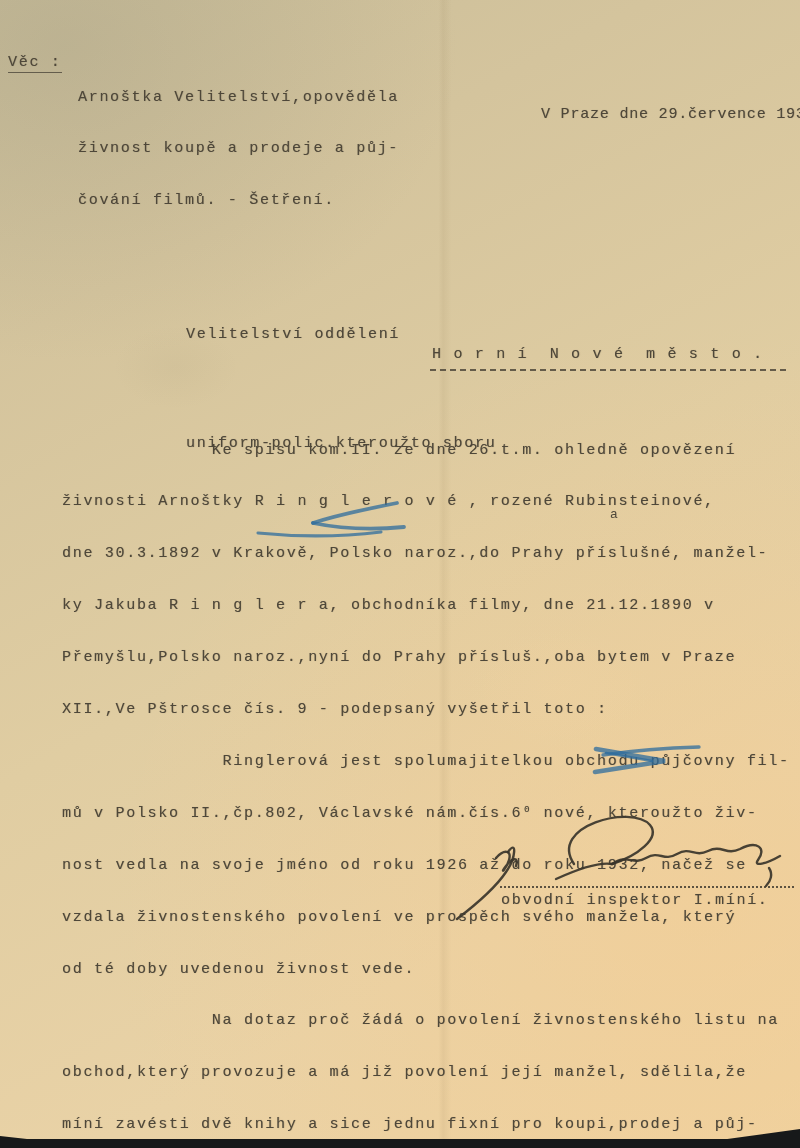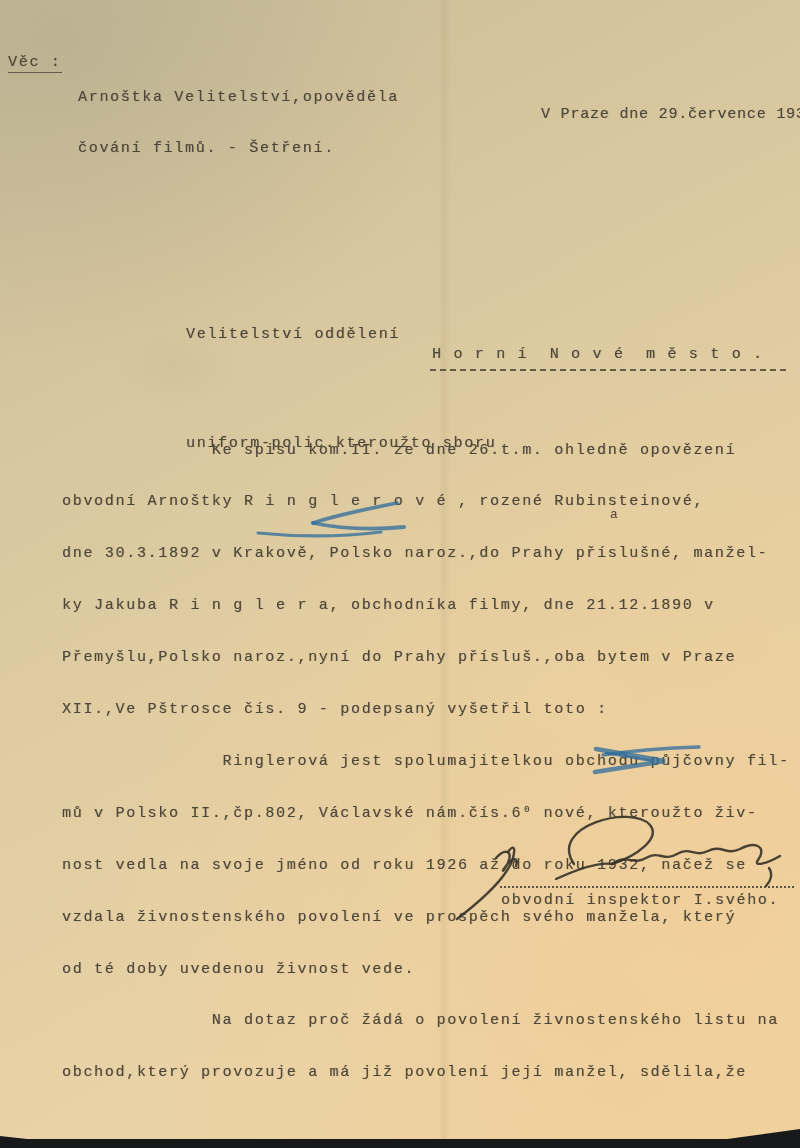--- a/index.html
+++ b/index.html
@@ -56,47 +56,49 @@
     clip-path:polygon(0 0,100% 100%,0 100%);}
 </style>
 </head>
 <body>
 
 <div class="page">
 
   <div class="tw subject-label" style="color: rgb(78, 71, 57);"><span>Věc :</span></div>
   <div class="tw subject-block" style="color: rgb(78, 71, 57);">
     <div>Arnoštka Velitelství,opověděla</div>
+    <div>živnost koupě a prodeje a půj-</div>
     <div>čování filmů. - Šetření.</div>
   </div>
 
   <div class="tw dateline" style="color: rgb(78, 71, 57); margin-left: 36px;">V Praze dne 29.července 1937.</div>
 
   <div class="tw addressee" style="color: rgb(78, 71, 57);">
     <div>Velitelství oddělení</div>
     <div>uniform-polic.kteroužto sboru</div>
   </div>
 
   <div class="tw cityline" style="color: rgb(78, 71, 57);">H o r n í  N o v é  m ě s t o .</div>
   <div class="city-underline"></div>
 
   <div class="tw body-block" style="color: rgb(78, 71, 57);">
     <div>              Ke spisu kom.II. ze dne 26.t.m. ohledně opovězení</div>
-    <div>obvodní Arnoštky R i n g l e r o v é , rozené Rubinsteinové,</div>
+    <div>živnosti Arnoštky R i n g l e r o v é , rozené Rubinsteinové,</div>
     <div>dne 30.3.1892 v Krakově, Polsko naroz.,do Prahy příslušné, manžel-</div>
     <div>ky Jakuba R i n g l e r a, obchodníka filmy, dne 21.12.1890 v</div>
     <div>Přemyšlu,Polsko naroz.,nyní do Prahy přísluš.,oba bytem v Praze</div>
     <div>XII.,Ve Pštrosce čís. 9 - podepsaný vyšetřil toto :</div>
     <div>               Ringlerová jest spolumajitelkou obchodu půjčovny fil-</div>
     <div>mů v Polsko II.,čp.802, Václavské nám.čís.6⁰ nové, kteroužto živ-</div>
     <div>nost vedla na svoje jméno od roku 1926 až do roku 1932, načež se</div>
     <div>vzdala živnostenského povolení ve prospěch svého manžela, který</div>
     <div>od té doby uvedenou živnost vede.</div>
     <div>              Na dotaz proč žádá o povolení živnostenského listu na</div>
     <div>obchod,který provozuje a má již povolení její manžel, sdělila,že</div>
+    <div>míní zavésti dvě knihy a sice jednu fixní pro koupi,prodej a půj-</div>
     
     
     
     
     
     
     
     
     
   </div>
@@ -122,18 +124,18 @@
       <path d="M508,852 C517,839 516,858 506,872 C494,890 474,906 457,919"></path>
       <path d="M496,858 C504,849 512,850 509,860 C506,870 499,875 506,866 C512,858 519,856 516,866"></path>
       <path d="M574,864 C548,826 632,804 650,825 C661,838 637,856 612,864"></path>
       <path d="M556,879 C578,869 600,862 612,864"></path>
       <path d="M612,864 C628,853 632,866 646,858 C660,850 663,862 677,854 C691,846 694,858 708,851 C722,844 726,856 740,849 C757,840 767,848 758,860 C753,867 766,864 780,856"></path>
       <path d="M769,868 C773,874 771,881 766,886"></path>
     </g>
   </svg>
 
   <div class="sig-dotted"></div>
-  <div class="tw sig-title" style="color: rgb(78, 71, 57);">obvodní inspektor I.svého.</div>
+  <div class="tw sig-title" style="color: rgb(78, 71, 57);">obvodní inspektor I.míní.</div>
 
   <div class="corner-left"></div>
   <div class="corner-right"></div>
   <div class="bottom-bar"></div>
 </div>
 
 </body></html>

